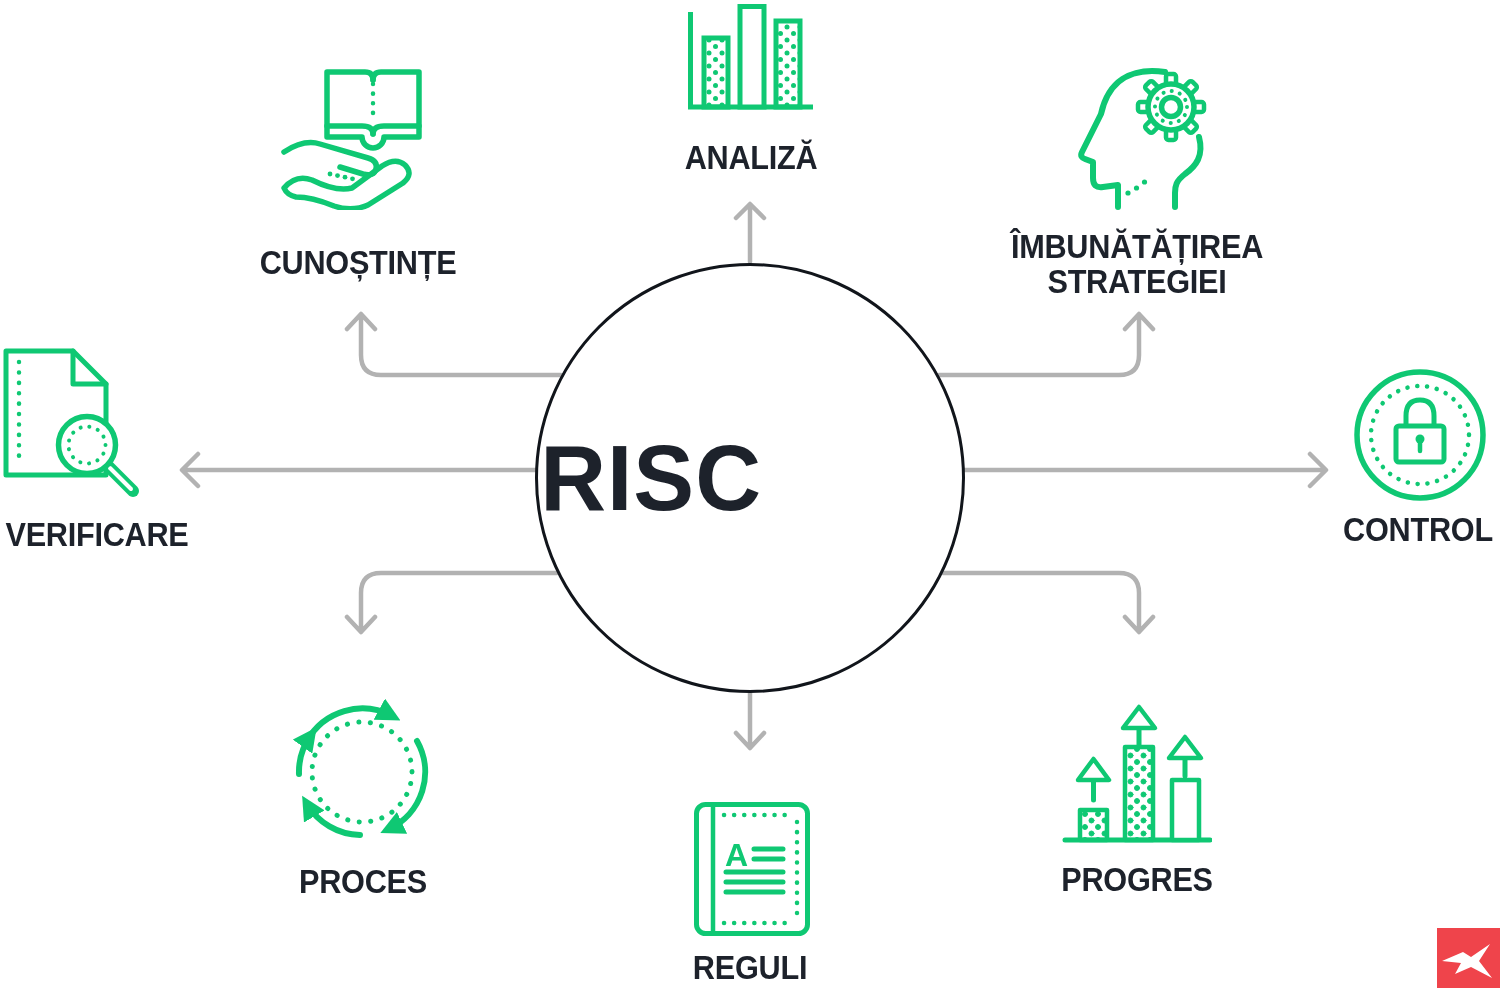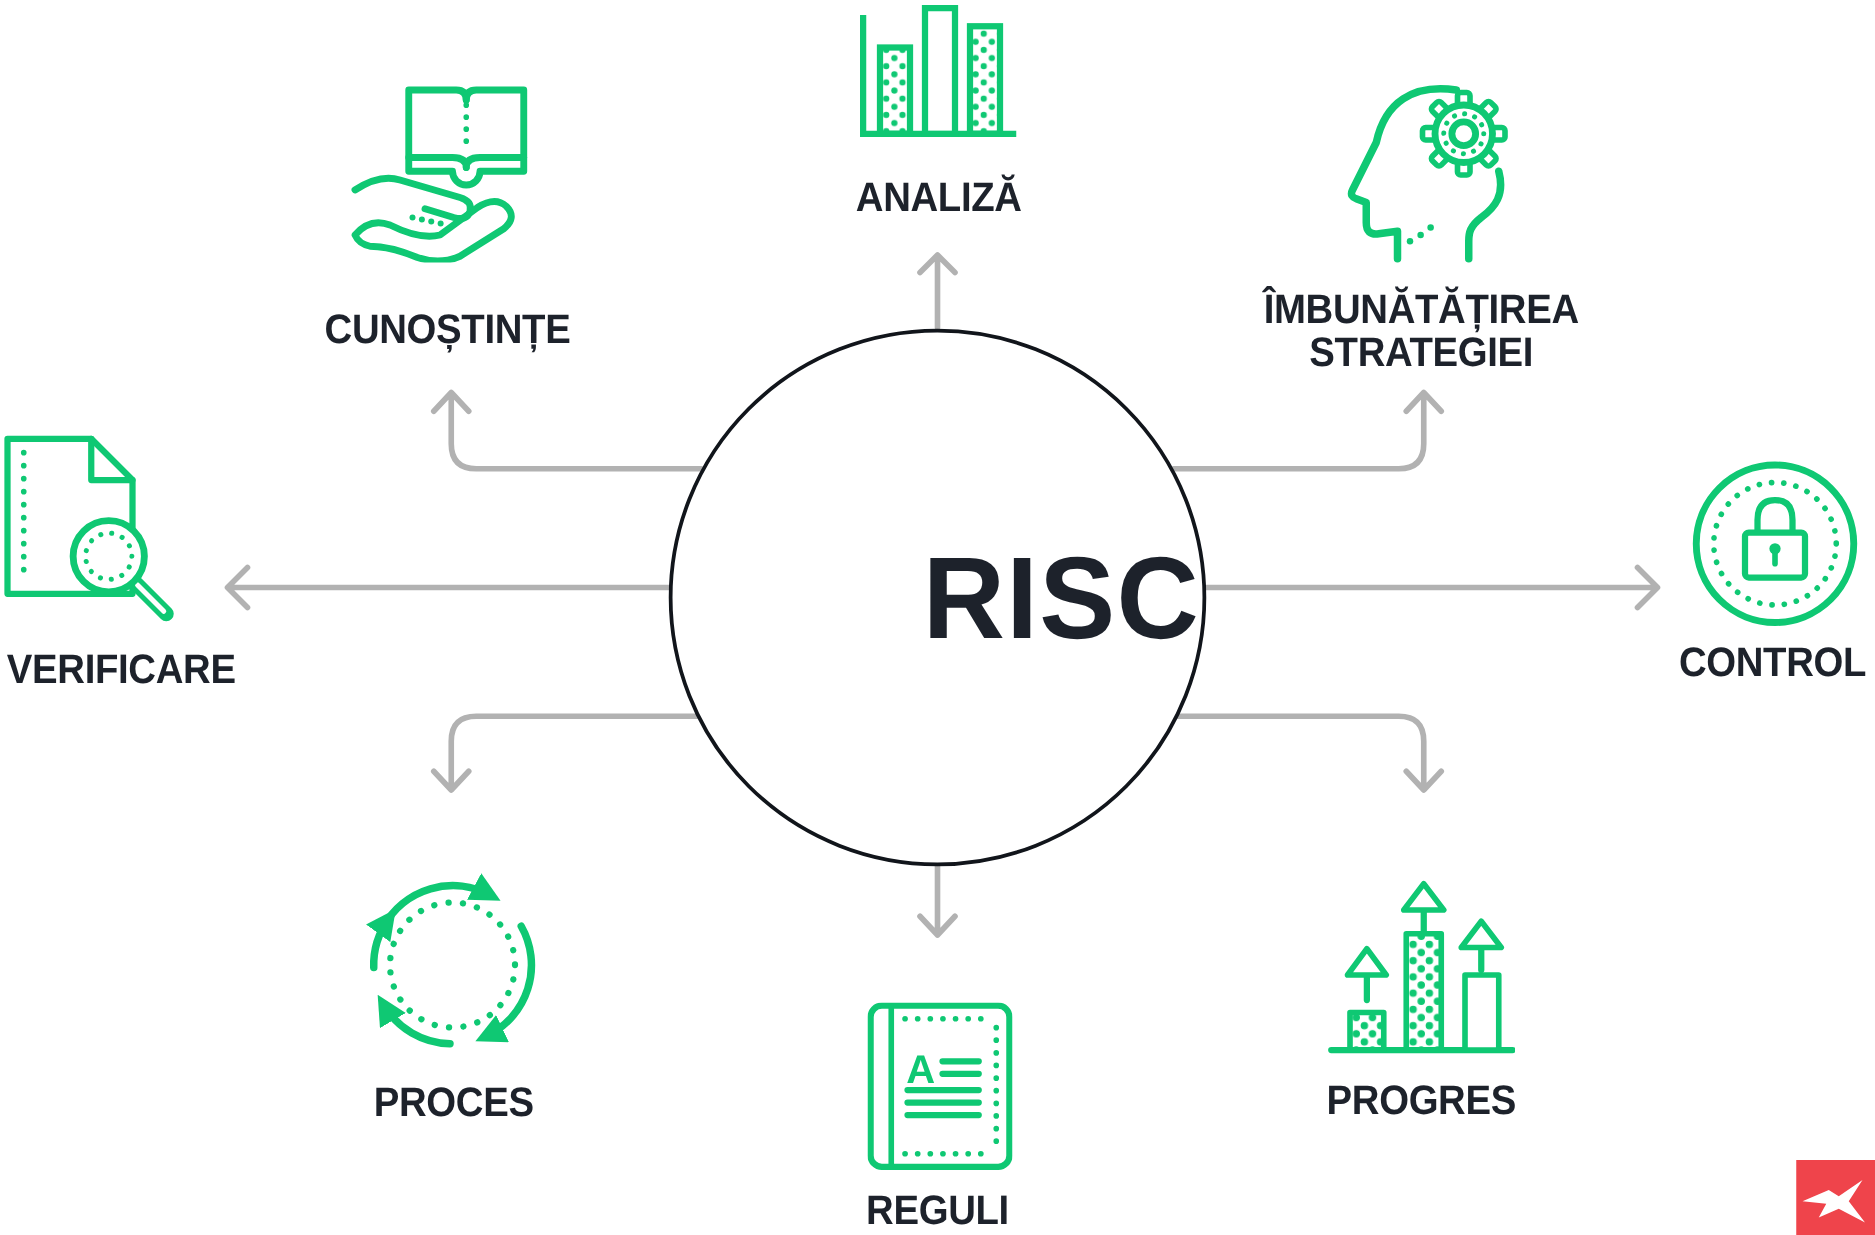--- a/index.html
+++ b/index.html
@@ -4,21 +4,21 @@
 <style>
   html,body{margin:0;padding:0;background:#fff;}
   #canvas{
     position:relative;width:1500px;height:988px;background:#ffffff;overflow:hidden;
     font-family:"Liberation Sans","DejaVu Sans",sans-serif;
   }
   .abs{position:absolute;}
   #center-circle{
     left:535px;top:263px;width:430px;height:430px;border-radius:50%;
     border:3.5px solid #11151b;background:#fff;
-    display:flex;align-items:center;justify-content:flex-end;box-sizing:border-box;
+    display:flex;align-items:center;justify-content:flex-start;box-sizing:border-box;
   }
   #center-title{
     font-size:93px;font-weight:700;color:#1d222b;letter-spacing:1px;
     transform:scaleX(0.98);
   }
   .node-label{
     width:300px;text-align:center;font-size:33px;font-weight:700;color:#1d222b;
     letter-spacing:-0.3px;transform:scaleX(0.93);line-height:35px;white-space:nowrap;
   }
   .node-label.two-line{width:350px;}

